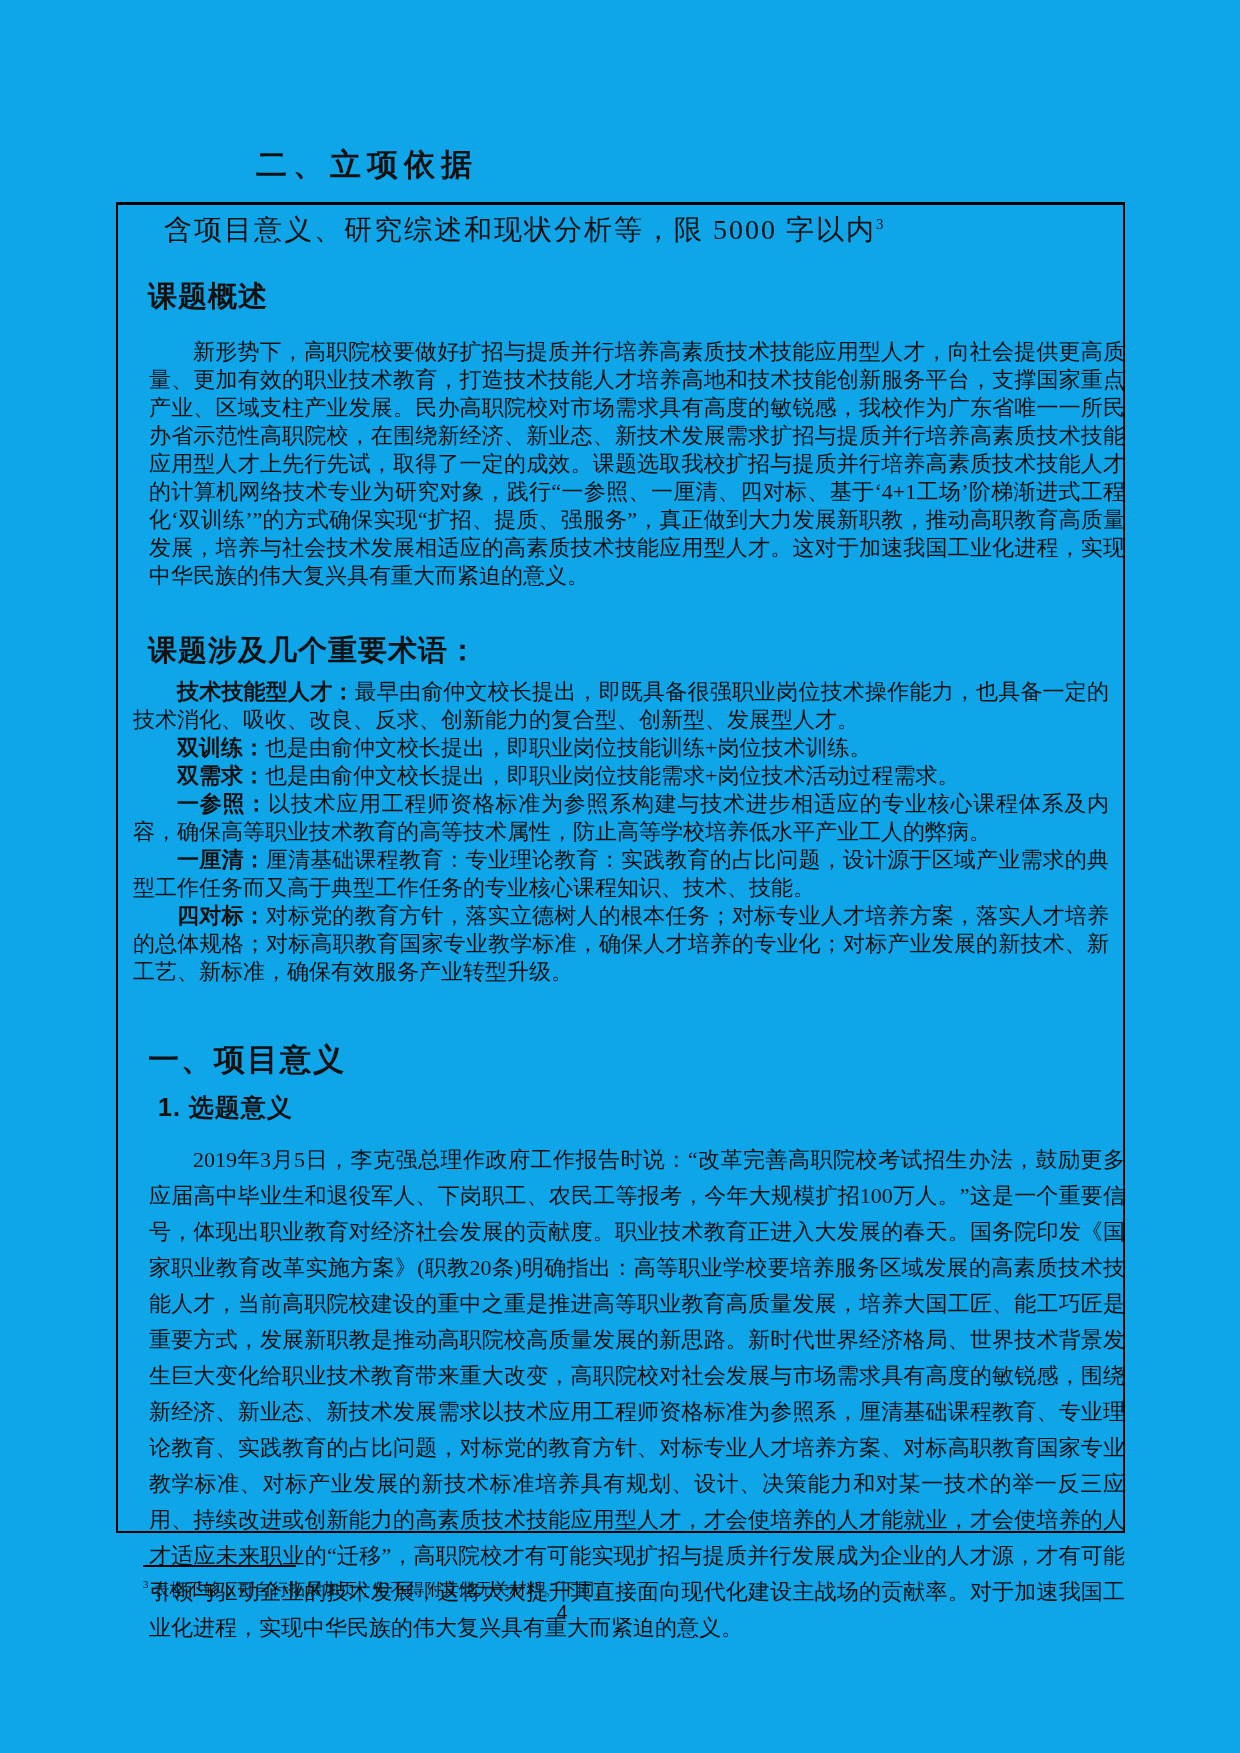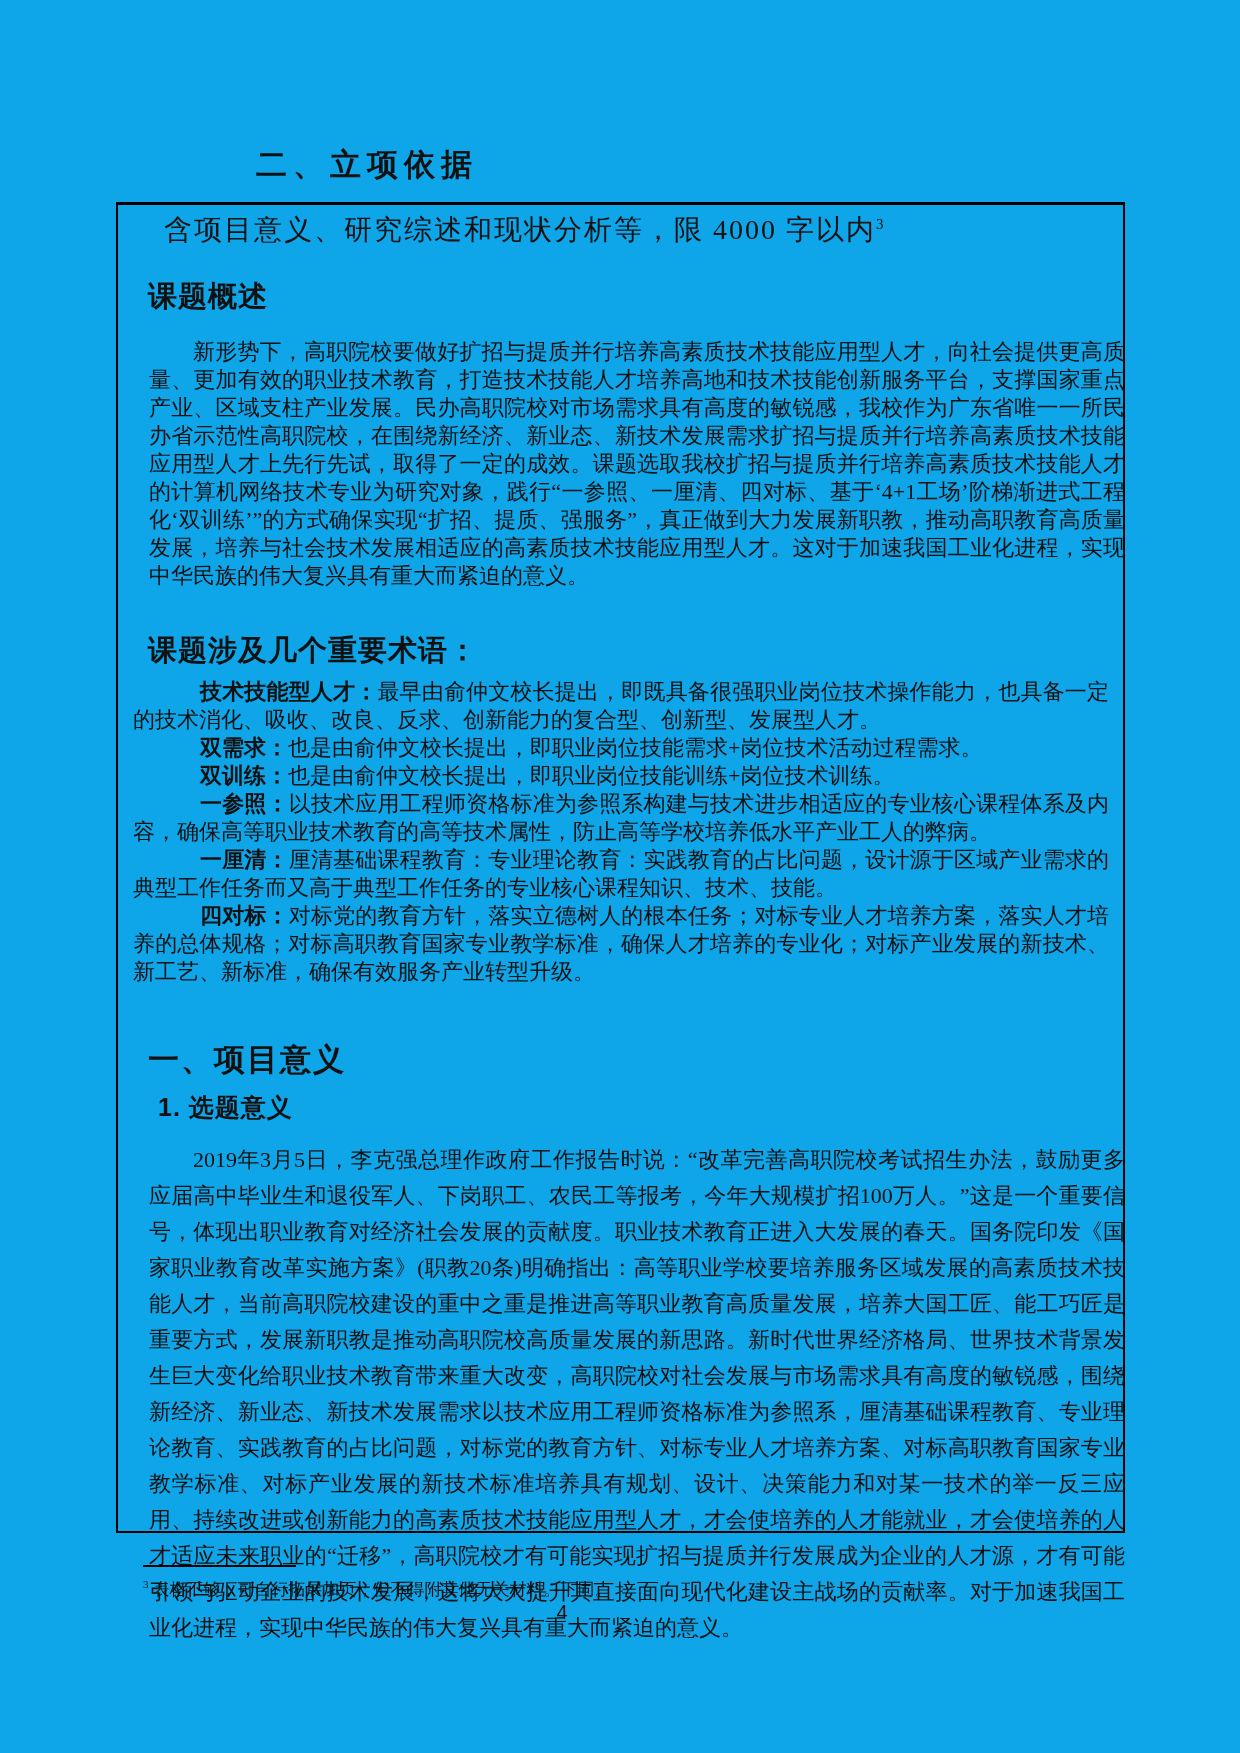--- a/index.html
+++ b/index.html
@@ -38,21 +38,20 @@
     text-indent:2em;margin:16px;
     font-family:"Liberation Serif", serif;
   }
   .overview-body{position:absolute;left:15px;top:117px;width:976px;}
   .h-terms{position:absolute;left:30px;top:426px;font-size:29px;letter-spacing:1px;}
   .terms-list{position:absolute;left:15px;top:473px;width:976px;}
   .terms-list p{margin:0;}
   .term-name{
     font-family:"Liberation Sans", sans-serif;
     font-weight:bold;
-    margin-left:23px;
   }
   .h-sig{position:absolute;left:30px;top:834px;font-size:31px;letter-spacing:2px;}
   .h-sub{position:absolute;left:40px;top:886px;font-size:25px;letter-spacing:1px;}
   .sig-body{position:absolute;left:15px;top:921px;width:976px;line-height:36px;}
   .footnote-rule{
     position:absolute;left:143px;top:1565px;width:153px;height:0;
     border-top:2px solid #000;
   }
   .footnote{
     position:absolute;left:143px;top:1578px;width:760px;
@@ -69,38 +68,38 @@
 </head>
 <body>
 
 <div class="page">
 
   <div class="section-title h-bold">二、立项依据</div>
 
   <div class="main-box">
 
     <div class="box-header">
-      <span>含项目意义、研究综述和现状分析等，限 4000 字以内</span><sup>3</sup>
+      <span>含项目意义、研究综述和现状分析等，限 5000 字以内</span><sup>3</sup>
     </div>
 
     <div class="h-overview h-bold">课题概述</div>
 
     <p class="body-text overview-body">新形势下，高职院校要做好扩招与提质并行培养高素质技术技能应用型人才，向社会提供更高质量、更加有效的职业技术教育，打造技术技能人才培养高地和技术技能创新服务平台，支撑国家重点产业、区域支柱产业发展。民办高职院校对市场需求具有高度的敏锐感，我校作为广东省唯一一所民办省示范性高职院校，在围绕新经济、新业态、新技术发展需求扩招与提质并行培养高素质技术技能应用型人才上先行先试，取得了一定的成效。课题选取我校扩招与提质并行培养高素质技术技能人才的计算机网络技术专业为研究对象，践行“一参照、一厘清、四对标、基于‘4+1工场’阶梯渐进式工程化‘双训练’”的方式确保实现“扩招、提质、强服务”，真正做到大力发展新职教，推动高职教育高质量发展，培养与社会技术发展相适应的高素质技术技能应用型人才。这对于加速我国工业化进程，实现中华民族的伟大复兴具有重大而紧迫的意义。</p>
 
     <div class="h-terms h-bold">课题涉及几个重要术语：</div>
 
     <div class="terms-list">
       <p class="body-text">
         <span class="term-name">技术技能型人才：</span><span>最早由俞仲文校长提出，即既具备很强职业岗位技术操作能力，也具备一定的技术消化、吸收、改良、反求、创新能力的复合型、创新型、发展型人才。</span>
       </p>
       <p class="body-text">
-        <span class="term-name">双需求：</span><span>也是由俞仲文校长提出，即职业岗位技能需求+岗位技术活动过程需求。</span>
+        <span class="term-name">双训练：</span><span>也是由俞仲文校长提出，即职业岗位技能训练+岗位技术训练。</span>
       </p>
       <p class="body-text">
-        <span class="term-name">双训练：</span><span>也是由俞仲文校长提出，即职业岗位技能训练+岗位技术训练。</span>
+        <span class="term-name">双需求：</span><span>也是由俞仲文校长提出，即职业岗位技能需求+岗位技术活动过程需求。</span>
       </p>
       <p class="body-text">
         <span class="term-name">一参照：</span><span>以技术应用工程师资格标准为参照系构建与技术进步相适应的专业核心课程体系及内容，确保高等职业技术教育的高等技术属性，防止高等学校培养低水平产业工人的弊病。</span>
       </p>
       <p class="body-text">
         <span class="term-name">一厘清：</span><span>厘清基础课程教育：专业理论教育：实践教育的占比问题，设计源于区域产业需求的典型工作任务而又高于典型工作任务的专业核心课程知识、技术、技能。</span>
       </p>
       <p class="body-text">
         <span class="term-name">四对标：</span><span>对标党的教育方针，落实立德树人的根本任务；对标专业人才培养方案，落实人才培养的总体规格；对标高职教育国家专业教学标准，确保人才培养的专业化；对标产业发展的新技术、新工艺、新标准，确保有效服务产业转型升级。</span>
       </p>

